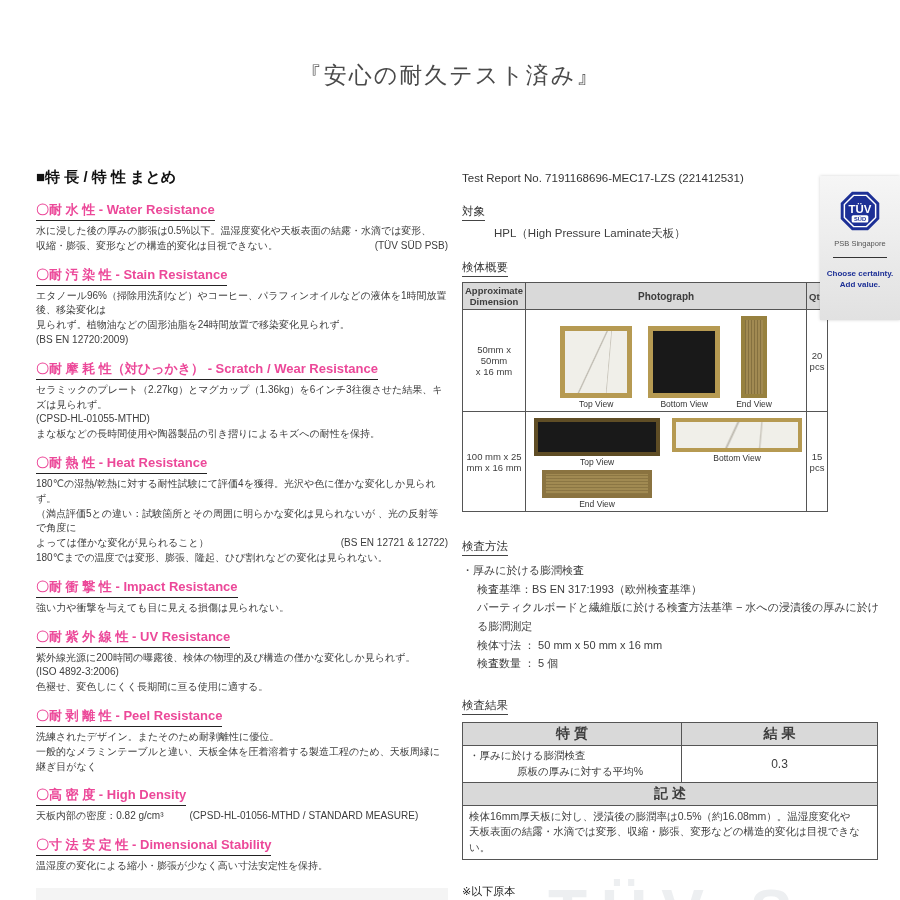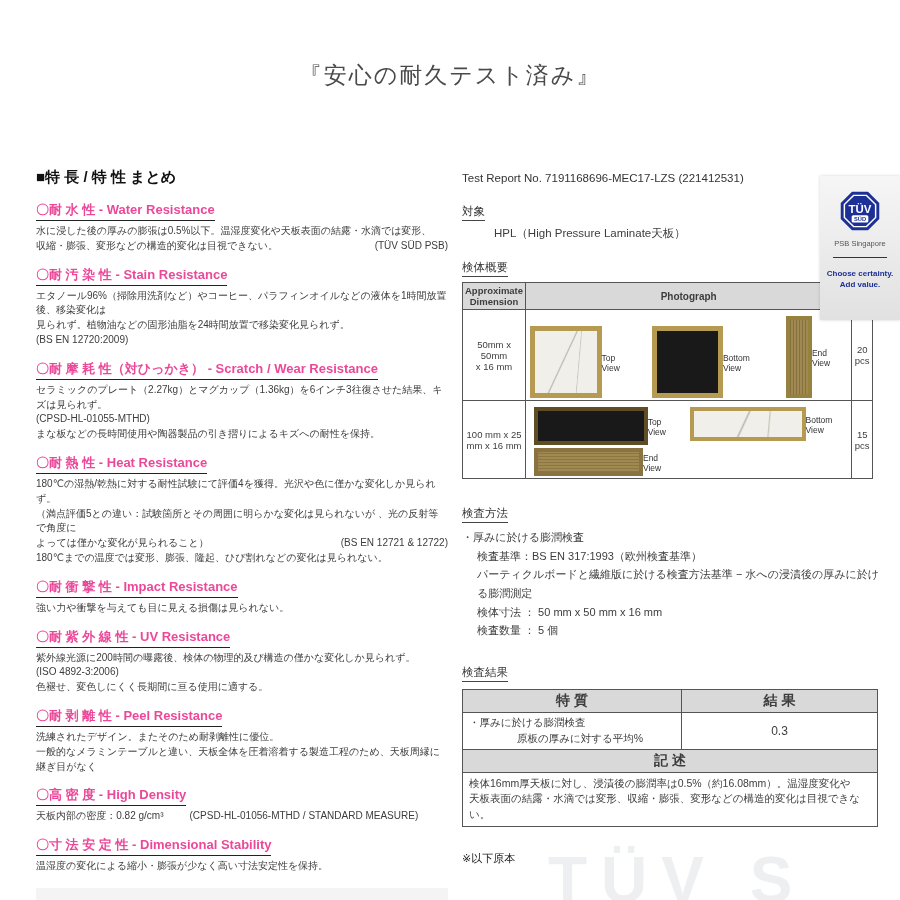--- a/index.html
+++ b/index.html
@@ -48,21 +48,21 @@
 
   table { border-collapse:collapse;border-radius:18px; }
   th, td { border:1px solid #555; }
   th { background:#d9d9d9; font-size:10px; padding:2px; text-align:center; }
 
   .spec-table { width:352px; }
   .dim-cell  { width:64px; font-size:9.5px; text-align:center; white-space:pre-line; vertical-align:middle; }
   .qty-cell  { width:34px; font-size:9.5px; text-align:center; white-space:pre-line; vertical-align:middle; }
   .photo-cell { padding:6px 4px 2px; vertical-align:top; }
   .prow1 { display:flex; justify-content:center; gap:16px; align-items:flex-end; }
-  .pitem { display:flex; flex-direction:row; align-items:center; }
+  .pitem { display:flex; flex-direction:column; align-items:center; }
   .plabel { font-size:8.5px; color:#333; margin-top:1px; }
   .ph-sq     { width:62px; height:62px; border:5px solid #b69a52; }
   .ph-end1   { width:18px; height:74px; border:4px solid #97813f; }
   .prow2 { display:flex; gap:12px; align-items:flex-start; justify-content:flex-start; padding-left:4px; }
   .pstack { display:flex; flex-direction:column; align-items:center; gap:3px; }
   .ph-wb  { width:118px; height:30px; border:4px solid #5f4d25; }
   .ph-wm  { width:122px; height:26px; border:4px solid #b69a52; }
   .ph-bd  { width:102px; height:20px; border:4px solid #8a7340; }
   .marble {
     background-color:#f0efe9;

